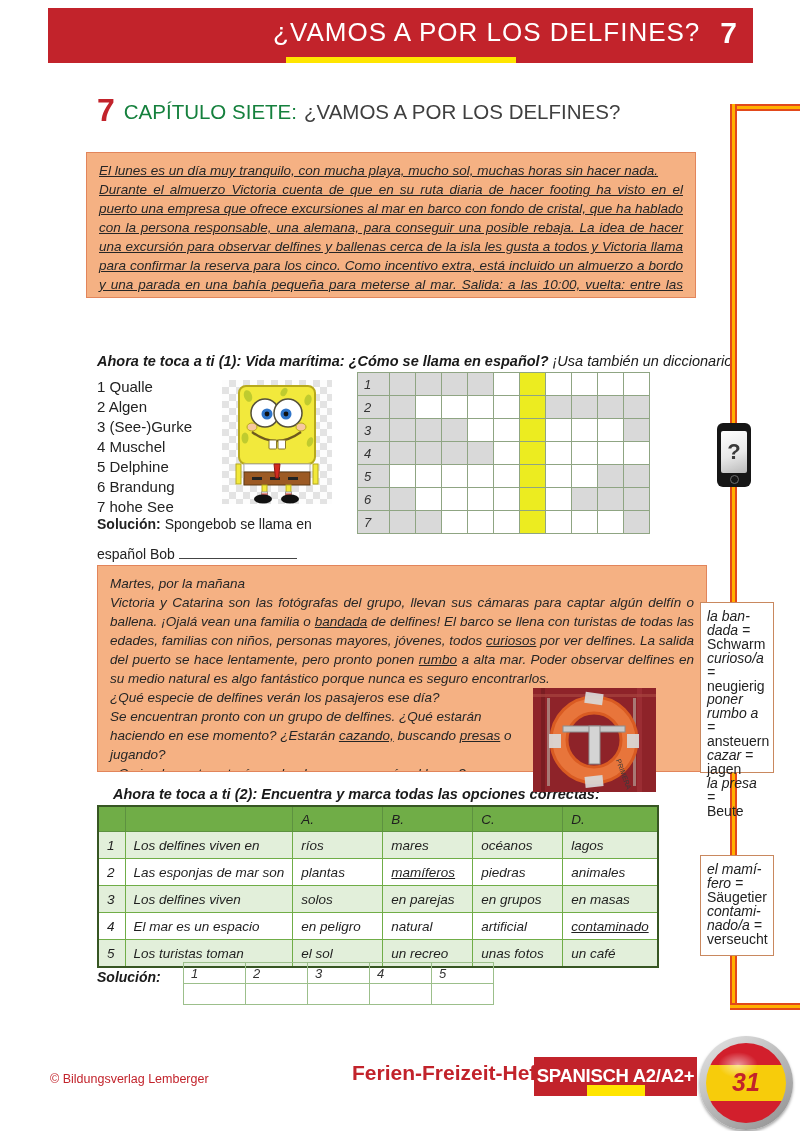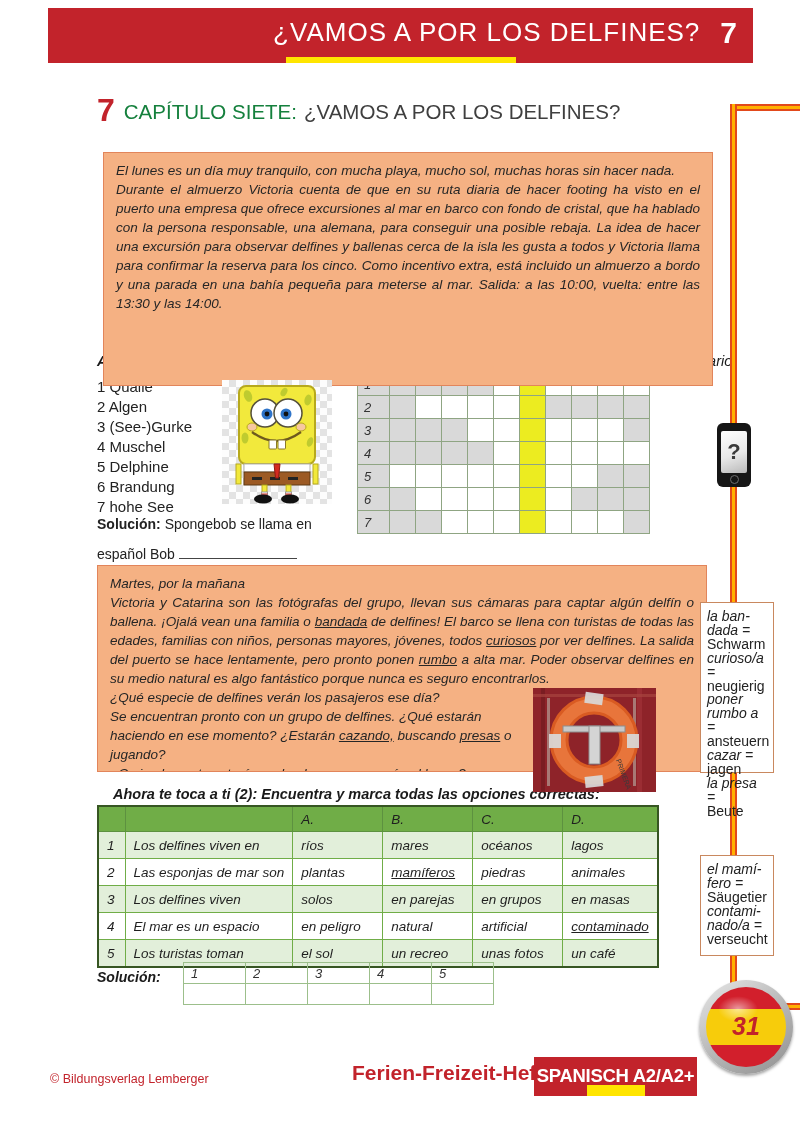--- a/index.html
+++ b/index.html
@@ -32,21 +32,21 @@
   
   #chapter{left:97px;top:96px;display:flex;align-items:flex-end;white-space:nowrap;}
   .ch-num{color:#C2232B;font-size:32px;font-weight:bold;line-height:28px;margin-right:9px;}
   .ch-label{color:#15803d;font-size:20.5px;line-height:24px;margin-right:7px;}
   .ch-title{color:#3F3F3F;font-size:20.5px;line-height:24px;}
 
   
   .obox{background:#F5B183;border:1px solid #E2855B;box-sizing:border-box;color:#262626;
         font-style:italic;font-size:13.5px;line-height:19px;padding:8px 12px;overflow:hidden;z-index:2;}
   .obox p{margin:0;text-align:justify;}
-  #intro-box{left:103px;top:152px;width:610px;height:234px;}
+  #intro-box{left:86px;top:152px;width:610px;height:146px;text-decoration:underline;}
   #story-box{left:97px;top:565px;width:610px;height:207px;}
   #story-box p.narrow{width:428px;text-align:left;}
   .u{text-decoration:underline;}
 
   
   .task-heading{font-size:14.5px;font-style:italic;font-weight:bold;color:#1a1a1a;white-space:nowrap;}
   .task-heading .note{font-weight:normal;}
   #task1-heading{left:97px;top:353px;}
   #task2-heading{left:113px;top:786px;}
 
@@ -100,21 +100,21 @@
   #solucion2 td{border:1px solid #9CBF8B;width:54px;height:20px;font-style:italic;font-size:13px;
                 color:#333;padding:0 0 0 7px;text-align:left;}
 
   
   #footer-copy{left:50px;top:1072px;color:#C2232B;font-size:12.5px;}
   #footer-series{left:352px;top:1061px;color:#C2232B;font-size:21px;font-weight:bold;white-space:nowrap;}
   #footer-banner{left:534px;top:1057px;width:163px;height:39px;background:#C2232B;z-index:2;}
   #footer-banner .banner-text{text-align:center;margin-top:8px;color:#fff;font-weight:bold;
                               font-size:18.5px;letter-spacing:-0.3px;}
   #footer-banner .banner-yellow{position:absolute;left:53px;bottom:0;width:58px;height:11px;background:#FFE500;}
-  #footer-badge{left:699px;top:980px;width:94px;height:94px;border-radius:50%;z-index:3;
+  #footer-badge{left:699px;top:1036px;width:94px;height:94px;border-radius:50%;z-index:3;
                 background:linear-gradient(145deg,#e8e8e8 0%,#bdbdbd 45%,#8f8f8f 100%);
                 box-shadow:0 2px 3px rgba(0,0,0,0.35);}
   #footer-badge .flag{position:absolute;left:7px;top:7px;right:7px;bottom:7px;border-radius:50%;
                 background:linear-gradient(180deg,#D21F2C 0 28%,#F7CC0B 28% 72%,#D21F2C 72% 100%);}
   #footer-badge .shine{position:absolute;left:12px;top:9px;width:40px;height:26px;border-radius:50%;
                 background:radial-gradient(ellipse at center,rgba(255,255,255,0.55),rgba(255,255,255,0) 70%);}
   #footer-badge .num{position:absolute;left:0;right:0;top:50%;transform:translateY(-52%);
                 text-align:center;color:#C2232B;font-size:25px;font-weight:bold;font-style:italic;}
 </style>
 </head>

